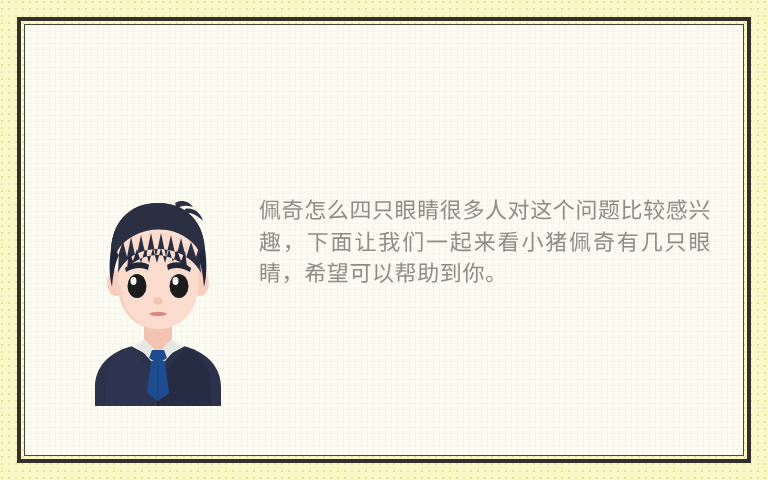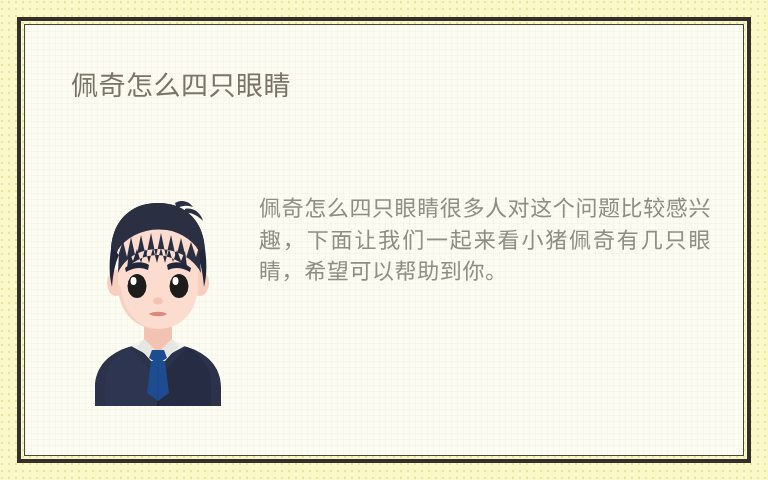--- a/index.html
+++ b/index.html
@@ -91,40 +91,39 @@
     left: 234px;
     top: 0px;
     width: 452px;
     margin: 0;
     font-size: 22px;
     line-height: 31.5px;
     letter-spacing: 0.6px;
     color: #8E8E86;
     text-align: justify;
     text-justify: inter-ideograph;
-    font-family: Liberation Mono, monospace;
+    font-family: Liberation Sans, sans-serif;
   }
 
   
   .avatar-svg {
     display: block;
     width: 138px;
     height: 205px;
   }
 </style>
 </head>
 <body>
 
 <div class="page">
 
   <div class="outer-frame"></div>
 
   <div class="inner-frame">
 
-    <h1 class="article-title">佩奇怎么四只眼睛</h1>
 
     <div class="content-row">
 
       <div class="avatar-wrap">
         <svg class="avatar-svg" viewBox="0 0 138 205" xmlns="http://www.w3.org/2000/svg">
 
           <g>
             <path d="M6 205 L6 186 C6 166 20 152 40 146 L55 141 L69 156 L83 141 L98 146
                      C118 152 132 166 132 186 L132 205 Z" fill="#2B3249"></path>
 

